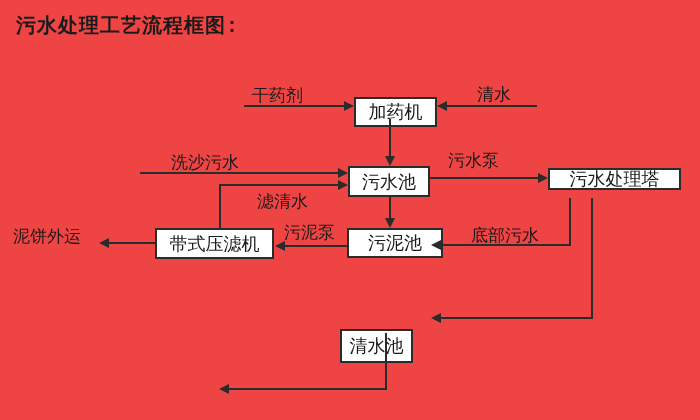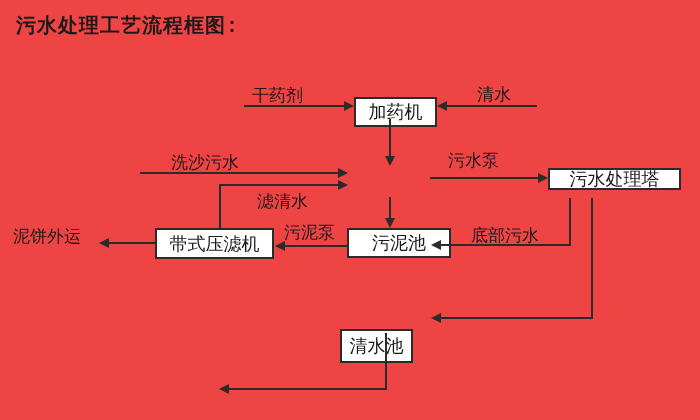--- a/index.html
+++ b/index.html
@@ -45,22 +45,23 @@
   .ah-s { border-left: 5px solid transparent; border-right: 5px solid transparent; border-top: 10px solid #2b2b2b; }
 </style>
 </head>
 <body>
 
 <div class="canvas">
 
   <div class="title">污水处理工艺流程框图:</div>
 
   <div class="node" style="left:354px; top:89px; width:83px; height:30px;margin-top:8px;">加药机</div>
+  <div class="node" style="left:348px; top:166px; width:82px; height:31px;">污水池</div>
   <div class="node" style="left:548px; top:168px; width:133px; height:22px;">污水处理塔</div>
-  <div class="node" style="left:347px; top:228px; width:104px; height:30px;">污泥池</div>
+  <div class="node" style="left:347px; top:228px; width:96px; height:30px;">污泥池</div>
   <div class="node" style="left:155px; top:228px; width:119px; height:31px;">带式压滤机</div>
   <div class="node" style="left:340px; top:299px; width:73px; height:34px;margin-top:30px;">清水池</div>
 
   <div class="lbl" style="left:252px; top:84px;">干药剂</div>
   <div class="hline" style="left:244px; top:105px; width:100px;"></div>
   <div class="ah ah-e" style="left:344px; top:101px;"></div>
 
   <div class="lbl" style="left:477px; top:83px;">清水</div>
   <div class="hline" style="left:447px; top:105px; width:90px;"></div>
   <div class="ah ah-w" style="left:437px; top:101px;"></div>

